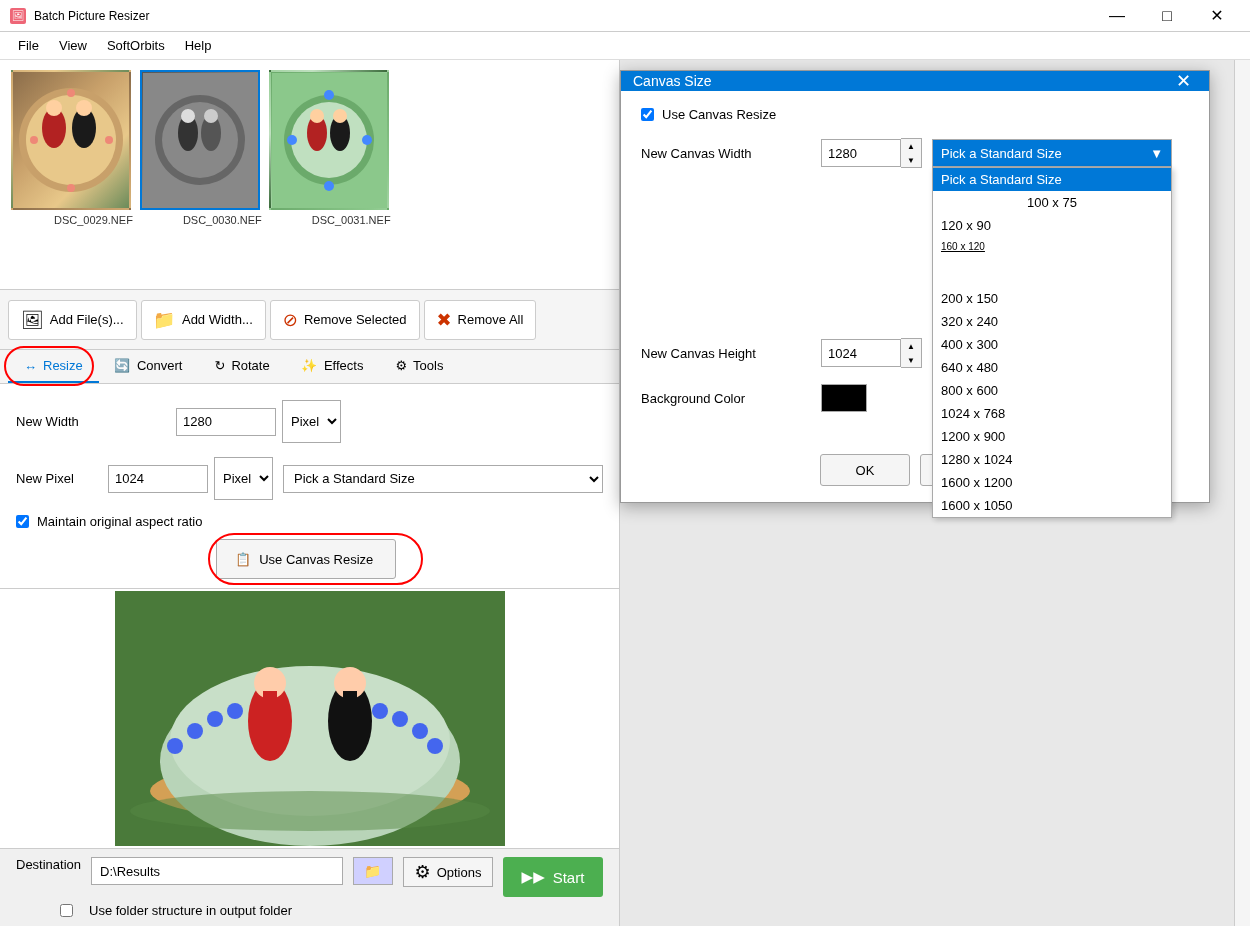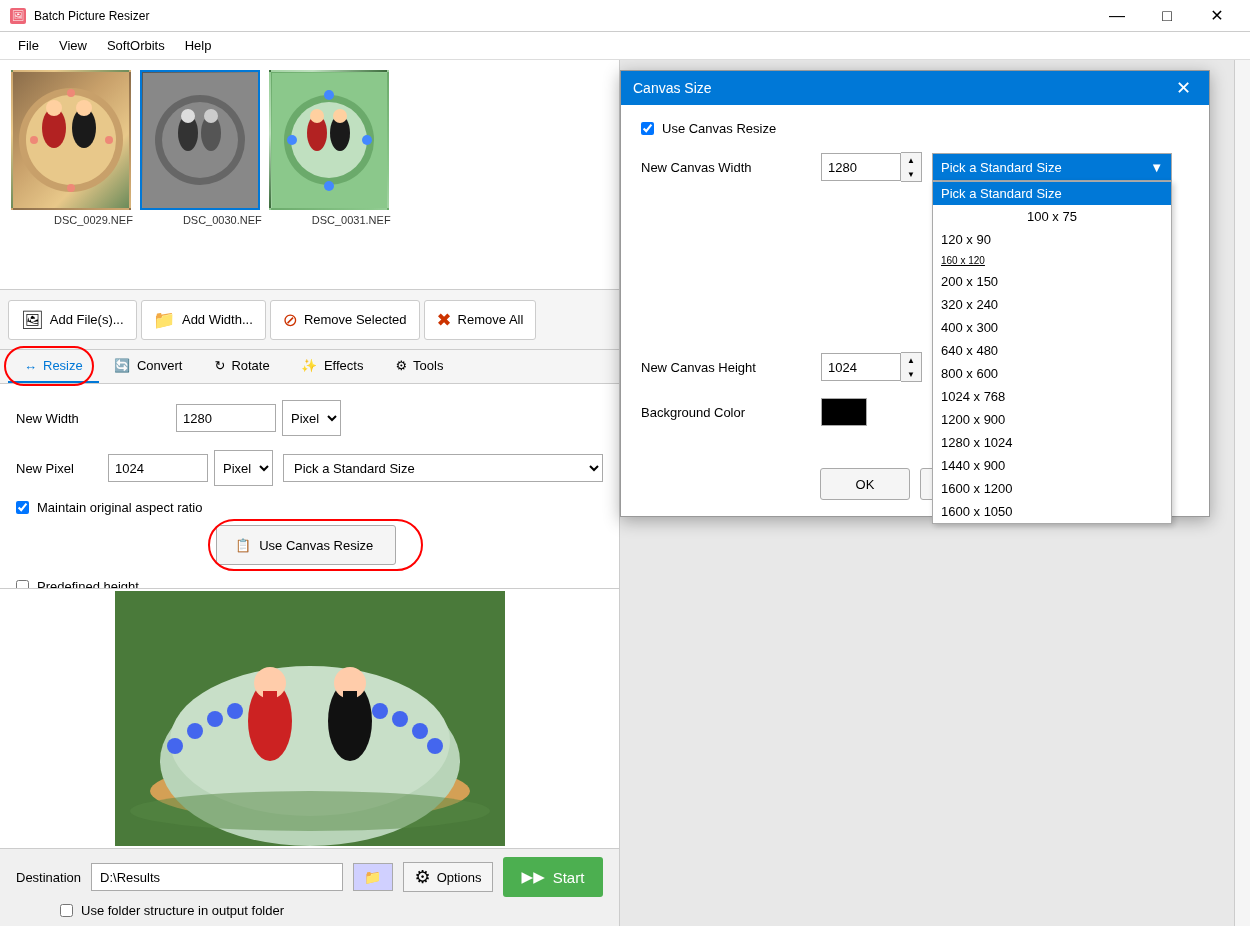--- a/index.html
+++ b/index.html
@@ -36,32 +36,32 @@
     
     .tabs { display: flex; background: #f5f5f5; border-bottom: 1px solid #ccc; padding: 0 8px; }
     .tab { padding: 8px 16px; cursor: pointer; font-size: 13px; display: flex; align-items: center; gap: 6px; border-bottom: 2px solid transparent; }
     .tab.active { border-bottom-color: #0078d7; color: #0078d7; }
     
     
     .resize-content { padding: 16px; flex: 1; overflow-y: auto; background: #fff; }
     .form-row { display: flex; align-items: center; margin-bottom: 14px; }
     .form-label { width: 160px; font-size: 13px; }
     .form-input { width: 100px; height: 28px; border: 1px solid #aaa; padding: 2px 6px; font-size: 13px; }
-    .form-select { height: 36px; border: 1px solid #aaa; padding: 2px 4px; font-size: 13px; margin-left: 6px; background: white; }
+    .form-select { height: 43px; border: 1px solid #aaa; padding: 2px 4px; font-size: 13px; margin-left: 6px; background: white; }
     .pick-standard { width: 320px; height: 28px; border: 1px solid #aaa; padding: 2px 6px; font-size: 13px; background: white; }
     .checkbox-row { display: flex; align-items: center; margin-bottom: 10px; }
     .checkbox-row input { margin-right: 8px; }
     .canvas-resize-btn { display: flex; align-items: center; gap: 8px; padding: 6px 18px; background: #f5f5f5; border: 1px solid #aaa; border-radius: 3px; cursor: pointer; font-size: 13px; height: 40px; min-width: 180px; }
     
     
     .image-preview { height: 260px; background: #fff; display: flex; align-items: center; justify-content: center; overflow: hidden; border-top: 1px solid #ccc; }
     
     
     .dialog { position: absolute; top: 10px; left: 0; width: 590px; background: white; border: 1px solid #999; box-shadow: 0 4px 16px rgba(0,0,0,0.3); z-index: 100; }
-    .dialog-header { background: #0078d7; color: white; height: 34px; display: flex; align-items: center; padding: 0 12px; justify-content: space-between; }
+    .dialog-header { background: #0078d7; color: white; height: 20px; display: flex; align-items: center; padding: 0 12px; justify-content: space-between; }
     .dialog-title { font-size: 14px; font-weight: normal; }
     .dialog-close { background: none; border: none; color: white; font-size: 18px; cursor: pointer; padding: 0 6px; }
     .dialog-body { padding: 16px 20px; }
     .dialog-row { display: flex; align-items: center; margin-bottom: 16px; }
     .dialog-label { width: 180px; font-size: 13px; }
     .dialog-input-group { display: flex; align-items: center; gap: 0; }
     .dialog-input { width: 80px; height: 28px; border: 1px solid #aaa; padding: 2px 6px; font-size: 13px; }
     .spin-btns { display: flex; flex-direction: column; border: 1px solid #aaa; border-left: none; }
     .spin-btn { width: 20px; height: 14px; background: #f5f5f5; border: none; cursor: pointer; font-size: 8px; display: flex; align-items: center; justify-content: center; }
     .color-swatch { width: 46px; height: 28px; background: #000; border: 1px solid #aaa; cursor: pointer; }
@@ -292,36 +292,36 @@
 
           <ellipse cx="235" cy="130" rx="22" ry="40" fill="#111111"></ellipse>
           <circle cx="235" cy="92" r="16" fill="#ffccaa"></circle>
           <rect x="228" y="100" width="14" height="20" fill="#111111"></rect>
 
           <ellipse cx="195" cy="220" rx="180" ry="20" fill="#558844" opacity="0.5"></ellipse>
         </svg>
       </div>
 
       <div style="background:#f0f0f0; border-top:1px solid #ccc; padding:8px 16px;">
-        <div style="display:flex; align-items:center; gap:10px; margin-bottom:6px;">
+        <div style="display:flex; gap:10px; margin-bottom:6px;">
           <span style="font-size:13px;">Destination</span>
           <input type="text" style="flex: 1 1 0%; height: 28px; border: 1px solid rgb(170, 170, 170); padding: 2px 8px; font-size: 13px; background: white;" value="D:\Results">
           <button style="width:40px; height:28px; background:#d0d0ff; border:1px solid #aaa; cursor:pointer;">
             <span style="font-size:14px;">📁</span>
           </button>
           <button class="options-btn">
             <span class="gear-icon">⚙</span>
             <span>Options</span>
           </button>
           <button class="start-btn">
             <span>▶▶</span>
             <span>Start</span>
           </button>
         </div>
-        <div style="display:flex; align-items:center; gap:8px;padding-left:44px;">
+        <div style="display:flex; align-items:center; gap:16px;padding-left:44px;">
           <input type="checkbox" style="">
           <span style="font-size:13px;">Use folder structure in output folder</span>
         </div>
       </div>
     </div>
 
     <div class="right-side">
 
       <div class="right-scrollbar"></div>
 
@@ -351,29 +351,28 @@
               <div style="width:240px; height:28px; border:1px solid #aaa; background:#0078d7; color:white; display:flex; align-items:center; justify-content:space-between; padding:0 8px; cursor:pointer; font-size:13px;">
                 <span>Pick a Standard Size</span>
                 <span>▼</span>
               </div>
 
               <div style="position:absolute; top:28px; left:0; width:240px; border:1px solid #aaa; background:white; z-index:200; box-shadow:2px 2px 6px rgba(0,0,0,0.2);">
                 <div style="padding:4px 8px; background:#0078d7; color:white; font-size:13px; cursor:pointer;">Pick a Standard Size</div>
                 <div style="padding:4px 8px; font-size:13px; cursor:pointer;text-align:center;">100 x 75</div>
                 <div style="padding:4px 8px; font-size:13px; cursor:pointer;">120 x 90</div>
                 <div style="padding:4px 8px; font-size:10px; cursor:pointer;text-decoration:underline;">160 x 120</div>
-                <div style="padding:4px 8px; font-size:13px; cursor:pointer;">200 x 150</div>
+                <div style="padding:4px 8px; font-size:13px; cursor:pointer;margin-top:31px;">200 x 150</div>
                 <div style="padding:4px 8px; font-size:13px; cursor:pointer;">320 x 240</div>
                 <div style="padding:4px 8px; font-size:13px; cursor:pointer;">400 x 300</div>
                 <div style="padding:4px 8px; font-size:13px; cursor:pointer;">640 x 480</div>
                 <div style="padding:4px 8px; font-size:13px; cursor:pointer;">800 x 600</div>
                 <div style="padding:4px 8px; font-size:13px; cursor:pointer;">1024 x 768</div>
                 <div style="padding:4px 8px; font-size:13px; cursor:pointer;">1200 x 900</div>
                 <div style="padding:4px 8px; font-size:13px; cursor:pointer;">1280 x 1024</div>
-                <div style="padding:4px 8px; font-size:13px; cursor:pointer;">1440 x 900</div>
                 <div style="padding:4px 8px; font-size:13px; cursor:pointer;">1600 x 1200</div>
                 <div style="padding:4px 8px; font-size:13px; cursor:pointer;">1600 x 1050</div>
               </div>
             </div>
           </div>
 
           <div class="dialog-row" style="margin-top:170px;">
             <span class="dialog-label">New Canvas Height</span>
             <div class="dialog-input-group">
               <input class="dialog-input" type="text" value="1024" style="">

